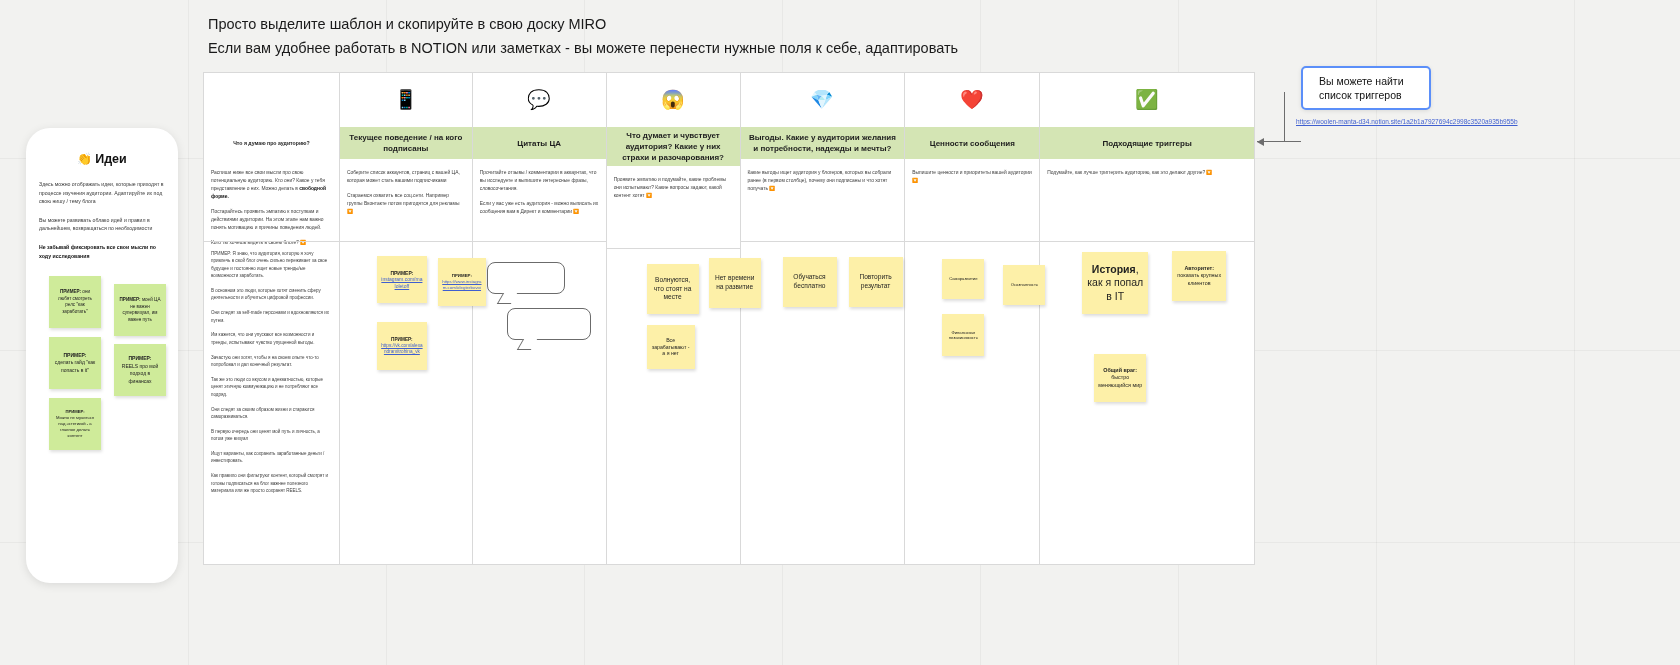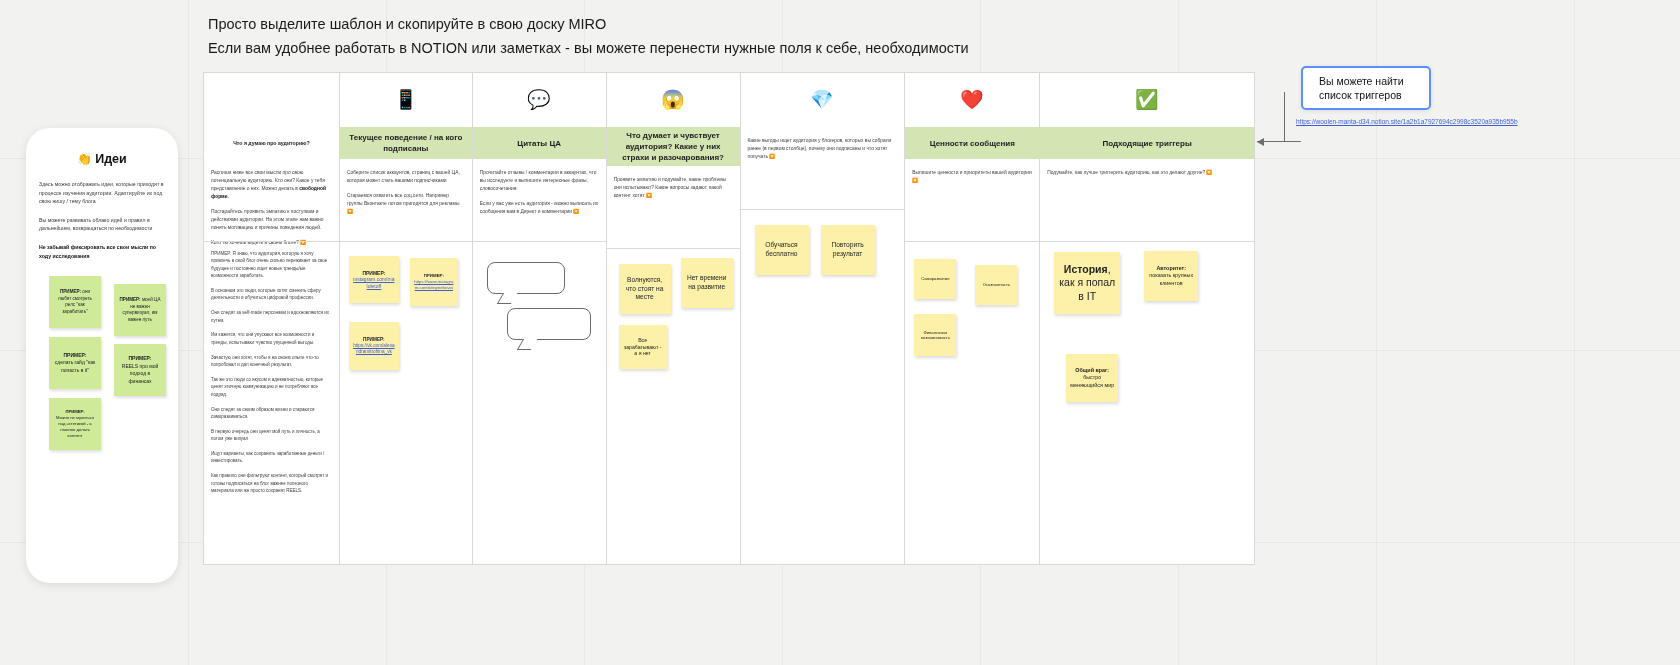--- a/index.html
+++ b/index.html
@@ -106,20 +106,21 @@
   .ynote{
     position:absolute;
     background:#fdf0a8;
     box-shadow:1px 2px 3px rgba(0,0,0,0.14);
     display:flex; align-items:center; justify-content:center;
     flex-direction:column;
     text-align:center;
     color:#1f1f1f;
     padding:4px;
     line-height:1.3;
+    margin-left:28px;
   }
   .ynote .lbl{ font-weight:bold; }
   .ynote a{ color:#3f5fd0; text-decoration:underline; word-break:break-all; }
 
   
   .bubble{
     position:absolute;
     background:#ffffff;
     border:1px solid #6b6b6b;
     border-radius:8px;
@@ -164,21 +165,21 @@
     border-right:7px solid #6d6d6d;
   }
 </style>
 </head>
 <body>
 
 <div class="canvas-grid"></div>
 
 <div class="intro">
   <div>Просто выделите шаблон и скопируйте в свою доску MIRO</div>
-  <div>Если вам удобнее работать в NOTION или заметках - вы можете перенести нужные поля к себе, необходимости</div>
+  <div>Если вам удобнее работать в NOTION или заметках - вы можете перенести нужные поля к себе, адаптировать</div>
 </div>
 
 <div class="ideas-panel">
   <div class="ideas-title">
     <span class="emoji">👏</span><span>Идеи</span>
   </div>
   <p class="ideas-p">Здесь можно отображать идеи, которые приходят в процессе изучения аудитории. Адаптируйте их под свою нишу / тему блога</p>
   <p class="ideas-p">Вы можете развивать облако идей и правил в дальнейшем, возвращаться по необходимости</p>
   <p class="ideas-p bold">Не забывай фиксировать все свои мысли по ходу исследования</p>
 
@@ -288,20 +289,21 @@
         <span>Нет времени на развитие</span>
       </div>
       <div class="ynote" style="left:12px; top:76px; width:48px; height:44px; font-size:5.2px;">
         <span>Все зарабатывают - а я нет</span>
       </div>
     </div>
   </div>
 
   <div class="col" style="width:165px;">
     <div class="col-icon">💎</div>
+    <div class="col-head">Выгоды. Какие у аудитории желания и потребности, надежды и мечты?</div>
     <div class="col-desc">
       <p>Какие выгоды ищет аудитория у блогеров, которых вы собрали ранее (в первом столбце), почему они подписаны и что хотят получать 🔽</p>
     </div>
     <div class="col-body">
       <div class="ynote" style="left:14px; top:15px; width:54px; height:50px; font-size:6.6px;">
         <span>Обучаться бесплатно</span>
       </div>
       <div class="ynote" style="left:80px; top:15px; width:54px; height:50px; font-size:6.6px;">
         <span>Повторить результат</span>
       </div>

